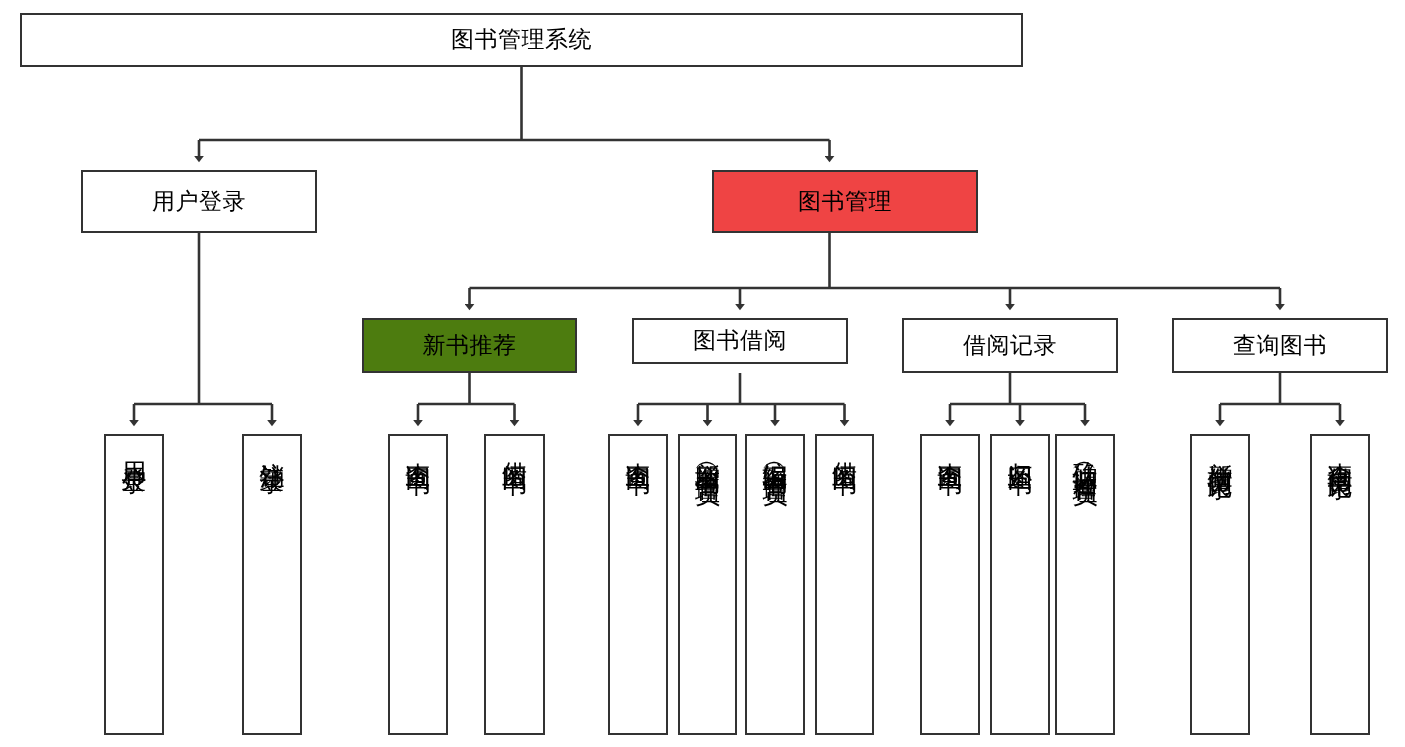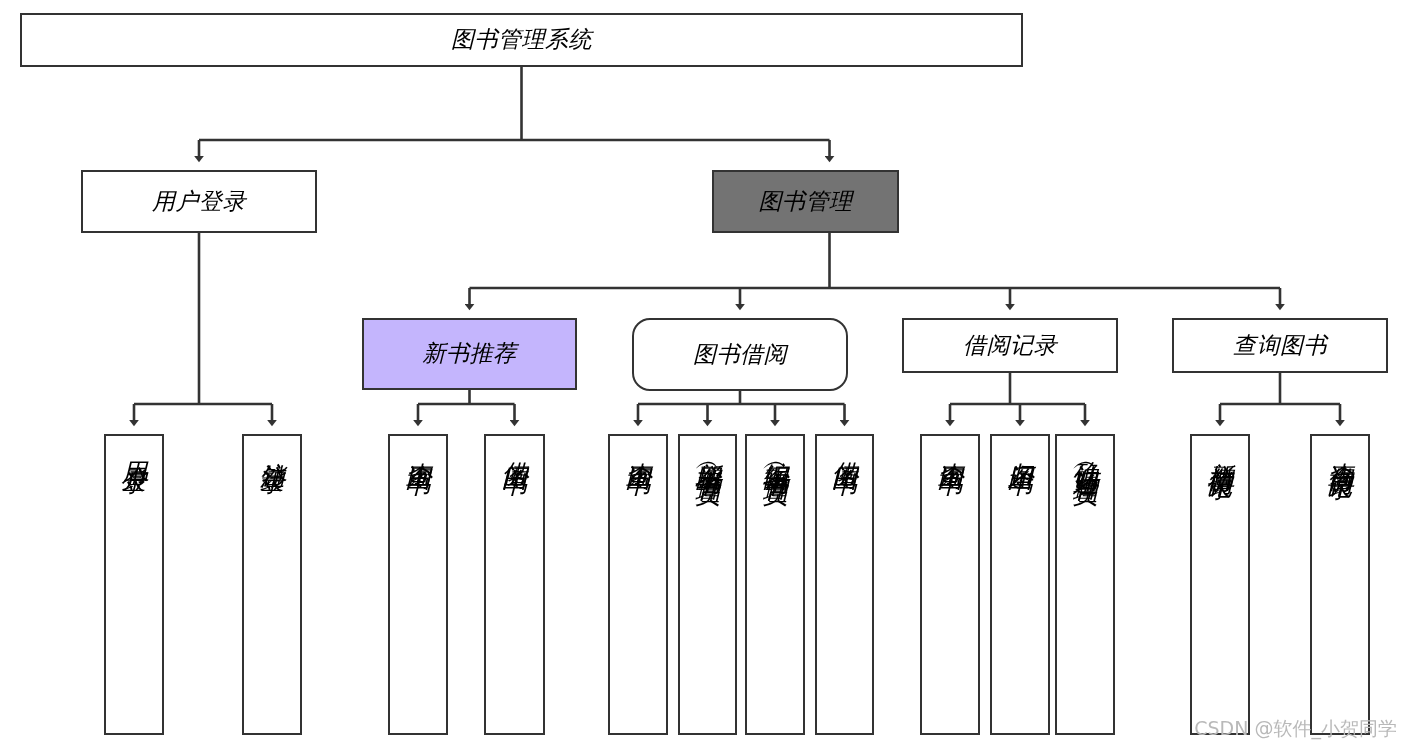--- a/index.html
+++ b/index.html
@@ -35,21 +35,20 @@
     align-items: center;
     justify-content: center;
     z-index: 3;
   }
   .node .node-label {
     display: block;
     color: #000000;
     line-height: 1.18;
     text-align: center;
     white-space: nowrap;
-    font-style: italic;
   }
   
   .node.horiz .node-label {
     font-size: 23px;
     letter-spacing: 0.5px;
   }
   
   .node.vert {
     align-items: flex-start;
     padding-top: 6px;
@@ -120,27 +119,27 @@
       </g>
   </svg>
 
   <div id="node-layer">
       <div class="node horiz" id="node-root" style="left: 20px; top: 13px; width: 1003px; height: 54px; border-color: rgb(51, 51, 51); background: rgb(255, 255, 255);">
         <span class="node-label" style="color: rgb(0, 0, 0);">图书管理系统</span>
       </div>
       <div class="node horiz" id="node-user-login" style="left: 81px; top: 170px; width: 236px; height: 63px; border-color: rgb(51, 51, 51); background: rgb(255, 255, 255);">
         <span class="node-label" style="color: rgb(0, 0, 0);">用户登录</span>
       </div>
-      <div class="node horiz" id="node-book-manage" style="left: 712px; top: 170px; width: 187px; height: 63px; border-color: rgb(51, 51, 51); background: #737373;">
+      <div class="node horiz" id="node-book-manage" style="left: 712px; top: 170px; width: 266px; height: 63px; border-color: rgb(51, 51, 51); background: #ef4444;">
         <span class="node-label" style="color: rgb(0, 0, 0);">图书管理</span>
       </div>
-      <div class="node horiz" id="node-new-book-rec" style="left: 362px; top: 318px; width: 215px; height: 72px; border-color: rgb(51, 51, 51); background: #c4b5fd;">
+      <div class="node horiz" id="node-new-book-rec" style="left: 362px; top: 318px; width: 215px; height: 55px; border-color: rgb(51, 51, 51); background: #4d7c0f;">
         <span class="node-label" style="color: rgb(0, 0, 0);">新书推荐</span>
       </div>
-      <div class="node horiz" id="node-book-borrow" style="left: 632px; top: 318px; width: 216px; height: 73px; border-color: rgb(51, 51, 51); background: rgb(255, 255, 255); border-radius: 18px;">
+      <div class="node horiz" id="node-book-borrow" style="left: 632px; top: 318px; width: 216px; height: 46px; border-color: rgb(51, 51, 51); background: rgb(255, 255, 255);">
         <span class="node-label" style="color: rgb(0, 0, 0);">图书借阅</span>
       </div>
       <div class="node horiz" id="node-current-borrow" style="left: 902px; top: 318px; width: 216px; height: 55px; border-color: rgb(51, 51, 51); background: rgb(255, 255, 255);">
         <span class="node-label" style="color: rgb(0, 0, 0);">借阅记录</span>
       </div>
       <div class="node horiz" id="node-borrow-record" style="left: 1172px; top: 318px; width: 216px; height: 55px; border-color: rgb(51, 51, 51); background: rgb(255, 255, 255);">
         <span class="node-label" style="color: rgb(0, 0, 0);">查询图书</span>
       </div>
       <div class="node vert" id="node-leaf-user-login" style="left: 104px; top: 434px; width: 60px; height: 301px; border-color: rgb(51, 51, 51); background: rgb(255, 255, 255);">
         <span class="node-label" style="color: rgb(0, 0, 0);">用户登录</span>
@@ -176,14 +175,13 @@
         <span class="node-label" style="color: rgb(0, 0, 0);">确认归还（管理员）</span>
       </div>
       <div class="node vert" id="node-leaf-add-record" style="left: 1190px; top: 434px; width: 60px; height: 301px; border-color: rgb(51, 51, 51); background: rgb(255, 255, 255);">
         <span class="node-label" style="color: rgb(0, 0, 0);">新增借阅记录</span>
       </div>
       <div class="node vert" id="node-leaf-query-record" style="left: 1310px; top: 434px; width: 60px; height: 301px; border-color: rgb(51, 51, 51); background: rgb(255, 255, 255);">
         <span class="node-label" style="color: rgb(0, 0, 0);">查询借阅记录</span>
       </div>
     </div>
 
-  <div id="watermark">CSDN @软件_小贺同学</div>
 </div>
 
 </body></html>

